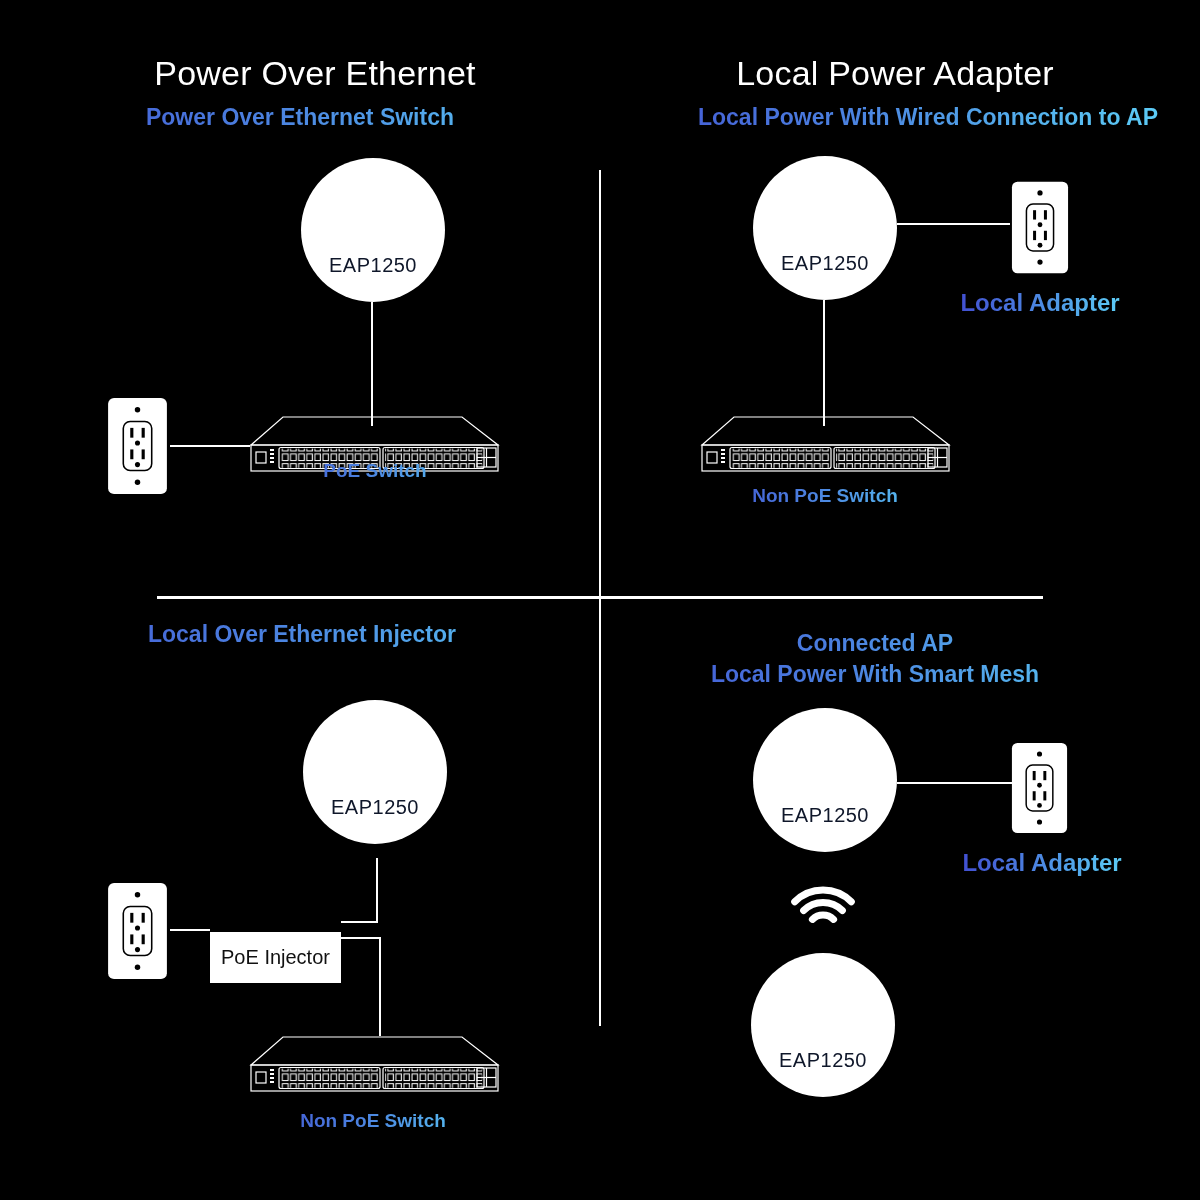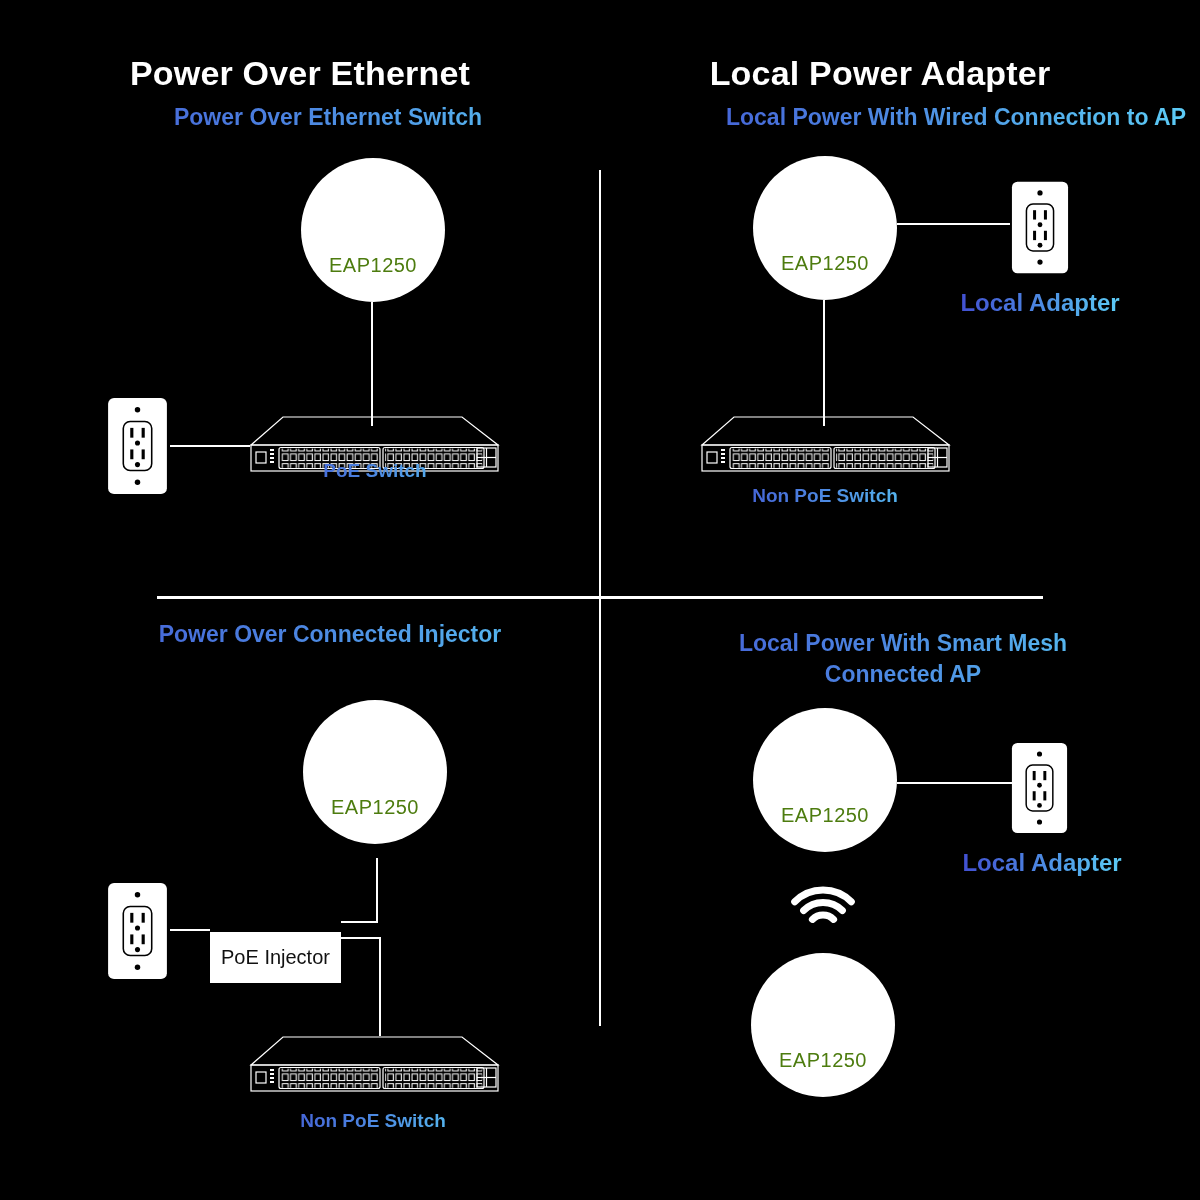--- a/index.html
+++ b/index.html
@@ -1,37 +1,37 @@
 <!DOCTYPE html>
 <html><head>
 <meta charset="utf-8">
 <style>
   html,body { margin:0; padding:0; background:#000; }
   #canvas {
     position:relative; width:1200px; height:1200px; background:#000;
     overflow:hidden; font-family:"Liberation Sans", sans-serif;
   }
   .q-title {
-    position:absolute; color:#fff; font-size:34px; font-weight:bold;
-    text-align:center; letter-spacing:.2px;
+    position:absolute; color:#fff; font-size:34px; font-weight:normal;
+    text-align:center; letter-spacing:.2px;padding-left:15px;
   }
   .grad {
     background:linear-gradient(90deg,#4250d2 0%,#4b82e0 45%,#55b4ee 80%,#5ccbf6 100%);
     -webkit-background-clip:text; background-clip:text;
     color:transparent; -webkit-text-fill-color:transparent;
   }
-  .q-sub { position:absolute; font-size:23px; font-weight:bold; text-align:center;padding-left:28px; }
+  .q-sub { position:absolute; font-size:23px; font-weight:bold; text-align:center; }
   .dev-label { position:absolute; font-size:19px; font-weight:bold; text-align:center; }
   .small-label { font-size:24px; }
   .ap {
     position:absolute; width:144px; height:144px; border-radius:50%;
     background:#fff; display:flex; justify-content:center; align-items:flex-end;
     box-sizing:border-box; padding-bottom:25px;
   }
-  .ap span { color:#4d7c0f; font-size:20px; letter-spacing:.5px; }
+  .ap span { color:#0f172a; font-size:20px; letter-spacing:.5px; }
   .line { position:absolute; background:#fff; }
   .injector {
     position:absolute; left:210px; top:932px; width:131px; height:51px;
     background:#fff; display:flex; align-items:center; justify-content:center;
   }
   .injector span { color:#111; font-size:20px; }
   svg.icon { position:absolute; display:block; }
 </style>
 </head>
 <body>
@@ -111,21 +111,21 @@
   <svg class="icon" style="left:1011px; top:179px;" width="58" height="97" viewBox="0 0 62 100">
       <use href="#sym-outlet"></use>
     </svg>
   <div class="dev-label grad small-label" style="left:960px; top:289px; width:160px;">Local Adapter</div>
 
   <svg class="icon" style="left:700px; top:414px;" width="252" height="62" viewBox="0 0 252 62">
       <use href="#sym-switch"></use>
     </svg>
   <div class="dev-label grad" style="left:700px; top:485px; width:250px;">Non PoE Switch</div>
 
-  <div class="q-sub grad" style="left:0; top:621px; width:604px;">Power Over Connected Injector</div>
+  <div class="q-sub grad" style="left:0; top:621px; width:604px;">Local Over Ethernet Injector</div>
 
   <div class="ap" style="left:303px; top:700px;">
     <span>EAP1250</span>
   </div>
 
   <div class="line" style="left:376px; top:858px; width:2px; height:65px;"></div>
   <div class="line" style="left:341px; top:921px; width:37px; height:2px;"></div>
   <div class="line" style="left:341px; top:937px; width:40px; height:2px;"></div>
   <div class="line" style="left:379px; top:937px; width:2px; height:99px;"></div>
   <div class="line" style="left:170px; top:929px; width:40px; height:2px;"></div>
@@ -137,22 +137,22 @@
   <div class="injector">
     <span>PoE Injector</span>
   </div>
 
   <svg class="icon" style="left:249px; top:1034px;" width="252" height="62" viewBox="0 0 252 62">
       <use href="#sym-switch"></use>
     </svg>
   <div class="dev-label grad" style="left:248px; top:1110px; width:250px;">Non PoE Switch</div>
 
   <div class="q-sub grad" style="left:600px; top:628px; width:550px; line-height:31px;">
+    <div>Connected AP</div>
     <div>Local Power With Smart Mesh</div>
-    <div>Connected AP</div>
   </div>
 
   <div class="ap" style="left:753px; top:708px;">
     <span>EAP1250</span>
   </div>
   <div class="line" style="left:897px; top:782px; width:115px; height:2px;"></div>
 
   <svg class="icon" style="left:1011px; top:740px;" width="57" height="96" viewBox="0 0 62 100">
       <use href="#sym-outlet"></use>
     </svg>

